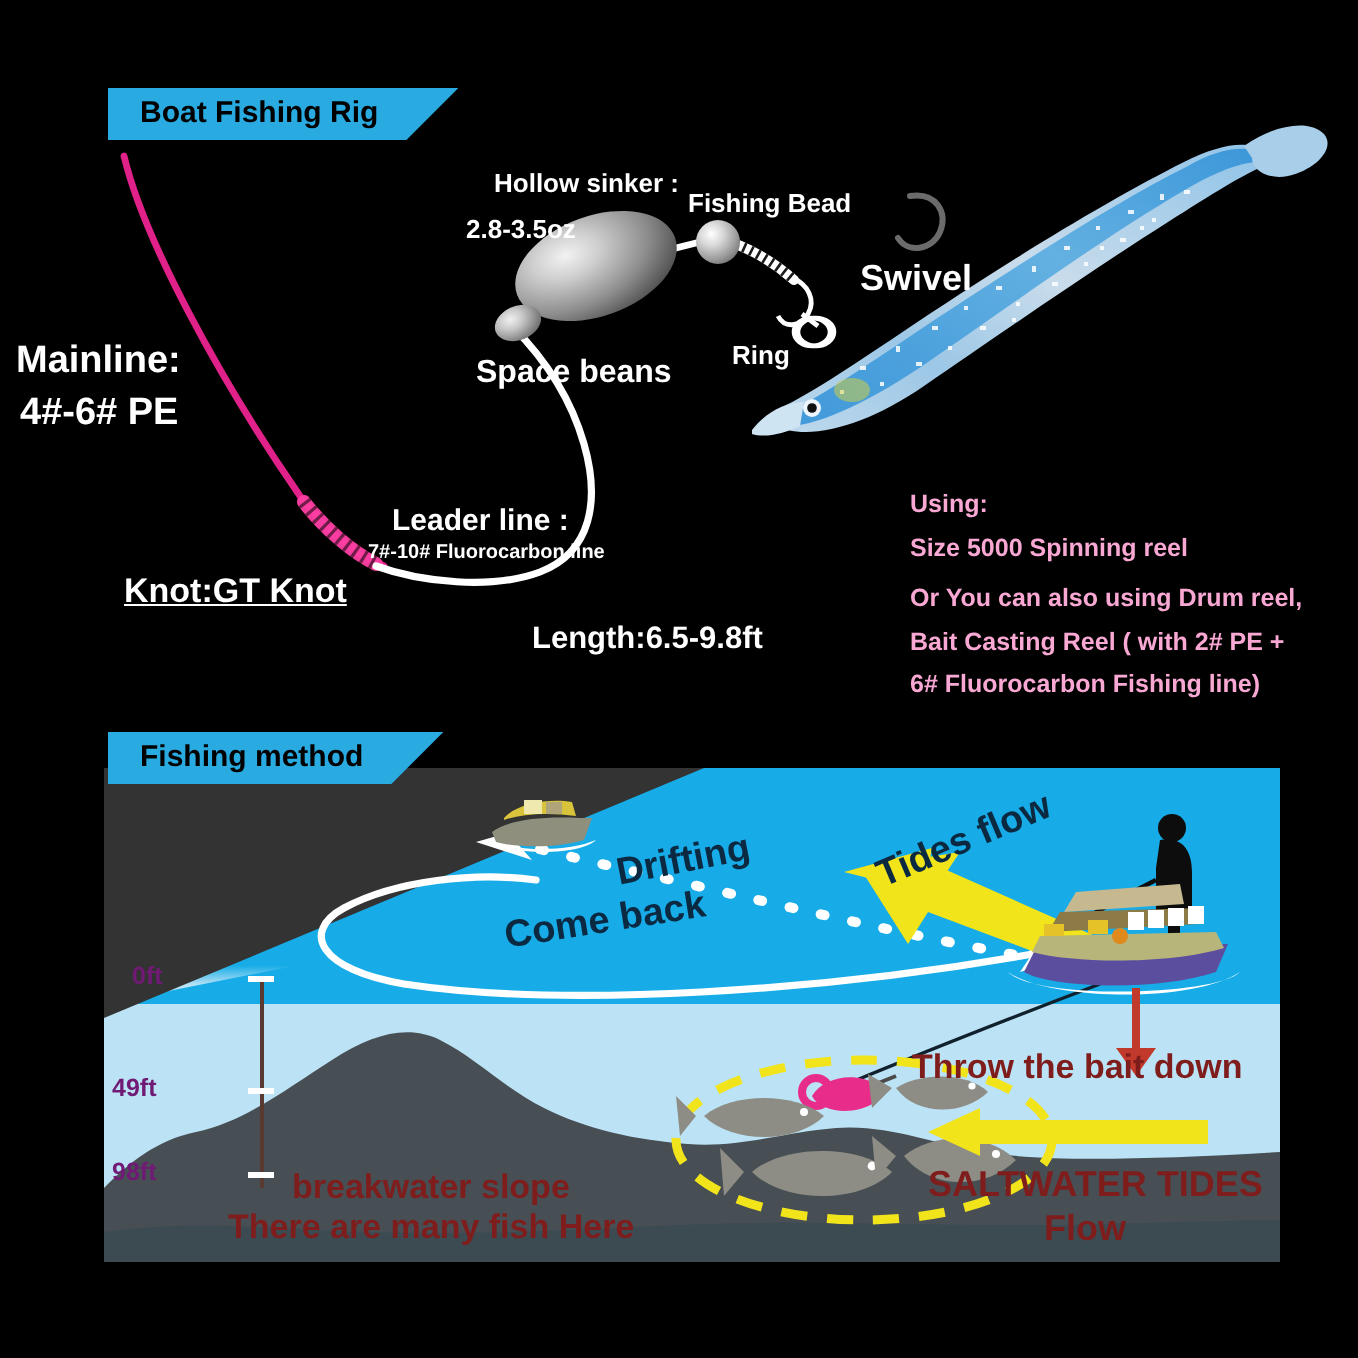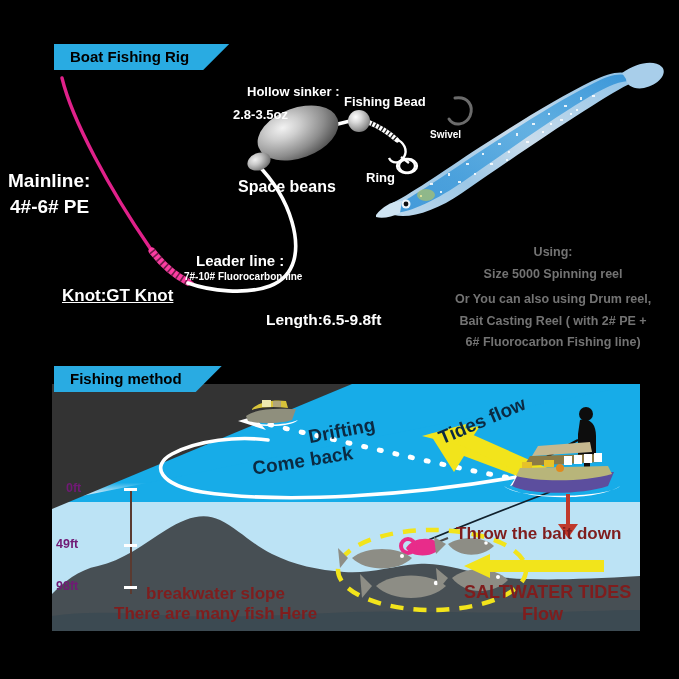--- a/index.html
+++ b/index.html
@@ -14,37 +14,37 @@
     position:absolute;height:26px;background:#29ABE2;color:#000;
     font-weight:bold;font-size:15px;line-height:26px;
     padding:0 40px 0 16px;white-space:nowrap;
     clip-path:polygon(0 0,100% 0,calc(100% - 26px) 100%,0 100%);
   }
 
   
   .lbl{position:absolute;color:#fff;font-weight:bold;white-space:nowrap;}
 
   
-  #rig{position:absolute;left:0;top:0;width:679px;height:355px;text-align:center;}
+  #rig{position:absolute;left:0;top:0;width:679px;height:355px;}
 
   .sinker{
     position:absolute;border-radius:50%;
     background:radial-gradient(ellipse at 35% 30%,#f2f2f2 0%,#cfcfcf 22%,#8d8d8d 55%,#3a3a3a 88%,#1b1b1b 100%);
   }
   .bead{
     position:absolute;border-radius:50%;
     background:radial-gradient(circle at 35% 32%,#ffffff 0%,#d8d8d8 28%,#9a9a9a 62%,#474747 100%);
   }
   .spacebean{
     position:absolute;border-radius:50%;
     background:radial-gradient(ellipse at 38% 32%,#f0f0f0 0%,#c8c8c8 30%,#7c7c7c 70%,#343434 100%);
   }
 
   
-  #usingBlock{position:absolute;left:455px;top:246px;color:#737373;
+  #usingBlock{position:absolute;left:455px;top:246px;color:#f9a8d4;
      font-weight:bold;font-size:12.5px;line-height:1.0;}
   #usingBlock div{margin-bottom:9px;white-space:nowrap;}
   #usingBlock .gap{margin-bottom:13px;}
 
   
   #scene{position:absolute;left:52px;top:384px;width:588px;height:247px;
          overflow:hidden;background:#17ACE8;}
   #deepwater{position:absolute;left:0;top:0;width:100%;height:100%;
      background:linear-gradient(to bottom,#17ACE8 0%,#17ACE8 40%,#BCE3F5 44%,#BCE3F5 100%);}
   .cliffTL{position:absolute;left:0;top:0;width:300px;height:125px;
@@ -172,21 +172,21 @@
     <div class="lbl" style="left:196px;top:252px;font-size:15px;">Leader line :</div>
     <div class="lbl" style="left:184px;top:271px;font-size:10px;">7#-10# Fluorocarbon line</div>
     <div class="lbl" style="left:266px;top:311px;font-size:15.5px;">Length:6.5-9.8ft</div>
 
     <div class="lbl" style="left:247px;top:84px;font-size:13px;">Hollow sinker :</div>
     <div class="lbl" style="left:233px;top:107px;font-size:13px;">2.8-3.5oz</div>
 
     <div class="lbl" style="left:238px;top:178px;font-size:16px;">Space beans</div>
 
     <div class="lbl" style="left:344px;top:94px;font-size:13px;">Fishing Bead</div>
-    <div class="lbl" style="left:392px;top:129px;font-size:10px;padding-left:38px;">Swivel</div>
+    <div class="lbl" style="left:392px;top:129px;font-size:18px;padding-left:38px;">Swivel</div>
     <div class="lbl" style="left:366px;top:170px;font-size:13px;">Ring</div>
 
     <div id="usingBlock">
       <div>Using:</div>
       <div class="gap">Size 5000 Spinning reel</div>
       <div>Or You can also using Drum reel,</div>
       <div>Bait Casting Reel ( with 2# PE +</div>
       <div>6# Fluorocarbon Fishing line)</div>
     </div>
   </div>

